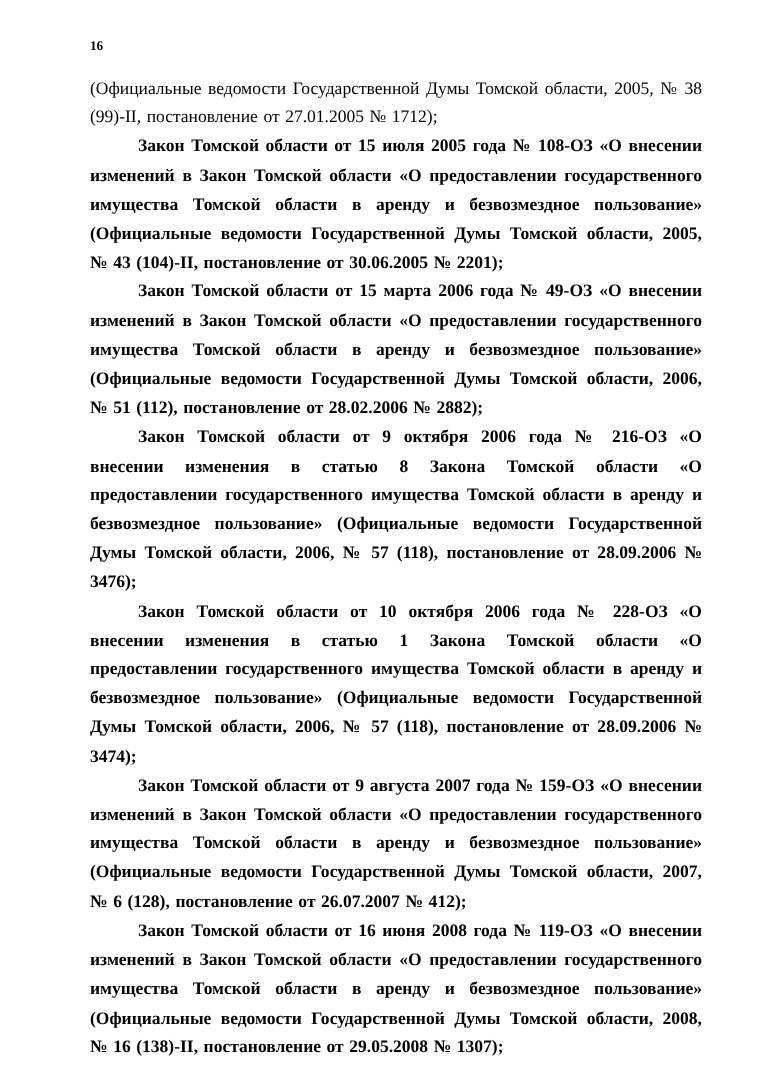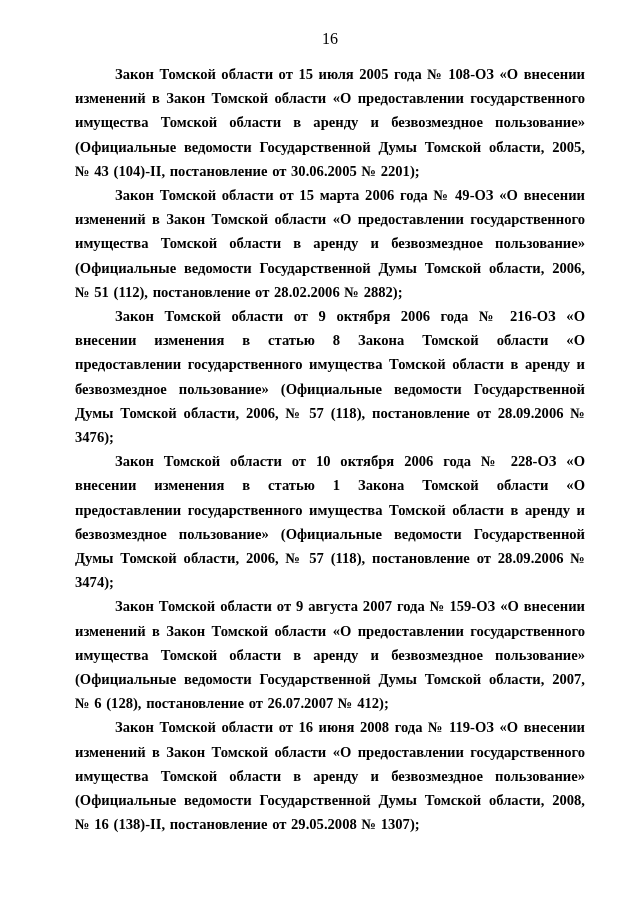--- a/index.html
+++ b/index.html
@@ -12,44 +12,46 @@
     width: 640px;
     height: 905px;
     background: #ffffff;
     box-sizing: border-box;
     padding: 30px 55px 40px 75px;
     font-family: "Liberation Serif", "DejaVu Serif", serif;
     color: #000000;
     overflow: hidden;
   }
   .page-number {
-    text-align: center;
-    font-size: 16px;
+    text-align: left;
+    font-size: 11px;
     line-height: 18px;
     margin-bottom: 14px;
+    font-weight: bold;
   }
   .doc-body p {
     margin: 0;
     font-size: 14.6px;
     line-height: 24.2px;
     text-align: justify;
     word-spacing: 1px;
   }
   .doc-body p.indent {
     text-indent: 40px;
     font-weight: bold;
   }
 </style>
 </head>
 <body>
 
 <div class="page">
   <div class="page-number">16</div>
 
   <div class="doc-body">
+    <p>(Официальные ведомости Государственной Думы Томской области, 2005, № 38 (99)-II, постановление от 27.01.2005 № 1712);</p>
     <p class="indent">Закон Томской области от 15 июля 2005 года № 108-ОЗ «О внесении изменений в Закон Томской области «О предоставлении государственного имущества Томской области в аренду и безвозмездное пользование» (Официальные ведомости Государственной Думы Томской области, 2005, № 43 (104)-II, постановление от 30.06.2005 № 2201);</p>
     <p class="indent">Закон Томской области от 15 марта 2006 года № 49-ОЗ «О внесении изменений в Закон Томской области «О предоставлении государственного имущества Томской области в аренду и безвозмездное пользование» (Официальные ведомости Государственной Думы Томской области, 2006, № 51 (112), постановление от 28.02.2006 № 2882);</p>
     <p class="indent">Закон Томской области от 9 октября 2006 года № 216-ОЗ «О внесении изменения в статью 8 Закона Томской области «О предоставлении государственного имущества Томской области в аренду и безвозмездное пользование» (Официальные ведомости Государственной Думы Томской области, 2006, № 57 (118), постановление от 28.09.2006 № 3476);</p>
     <p class="indent">Закон Томской области от 10 октября 2006 года № 228-ОЗ «О внесении изменения в статью 1 Закона Томской области «О предоставлении государственного имущества Томской области в аренду и безвозмездное пользование» (Официальные ведомости Государственной Думы Томской области, 2006, № 57 (118), постановление от 28.09.2006 № 3474);</p>
     <p class="indent">Закон Томской области от 9 августа 2007 года № 159-ОЗ «О внесении изменений в Закон Томской области «О предоставлении государственного имущества Томской области в аренду и безвозмездное пользование» (Официальные ведомости Государственной Думы Томской области, 2007, № 6 (128), постановление от 26.07.2007 № 412);</p>
     <p class="indent">Закон Томской области от 16 июня 2008 года № 119-ОЗ «О внесении изменений в Закон Томской области «О предоставлении государственного имущества Томской области в аренду и безвозмездное пользование» (Официальные ведомости Государственной Думы Томской области, 2008, № 16 (138)-II, постановление от 29.05.2008 № 1307);</p>
   </div>
 </div>
 
 </body></html>

